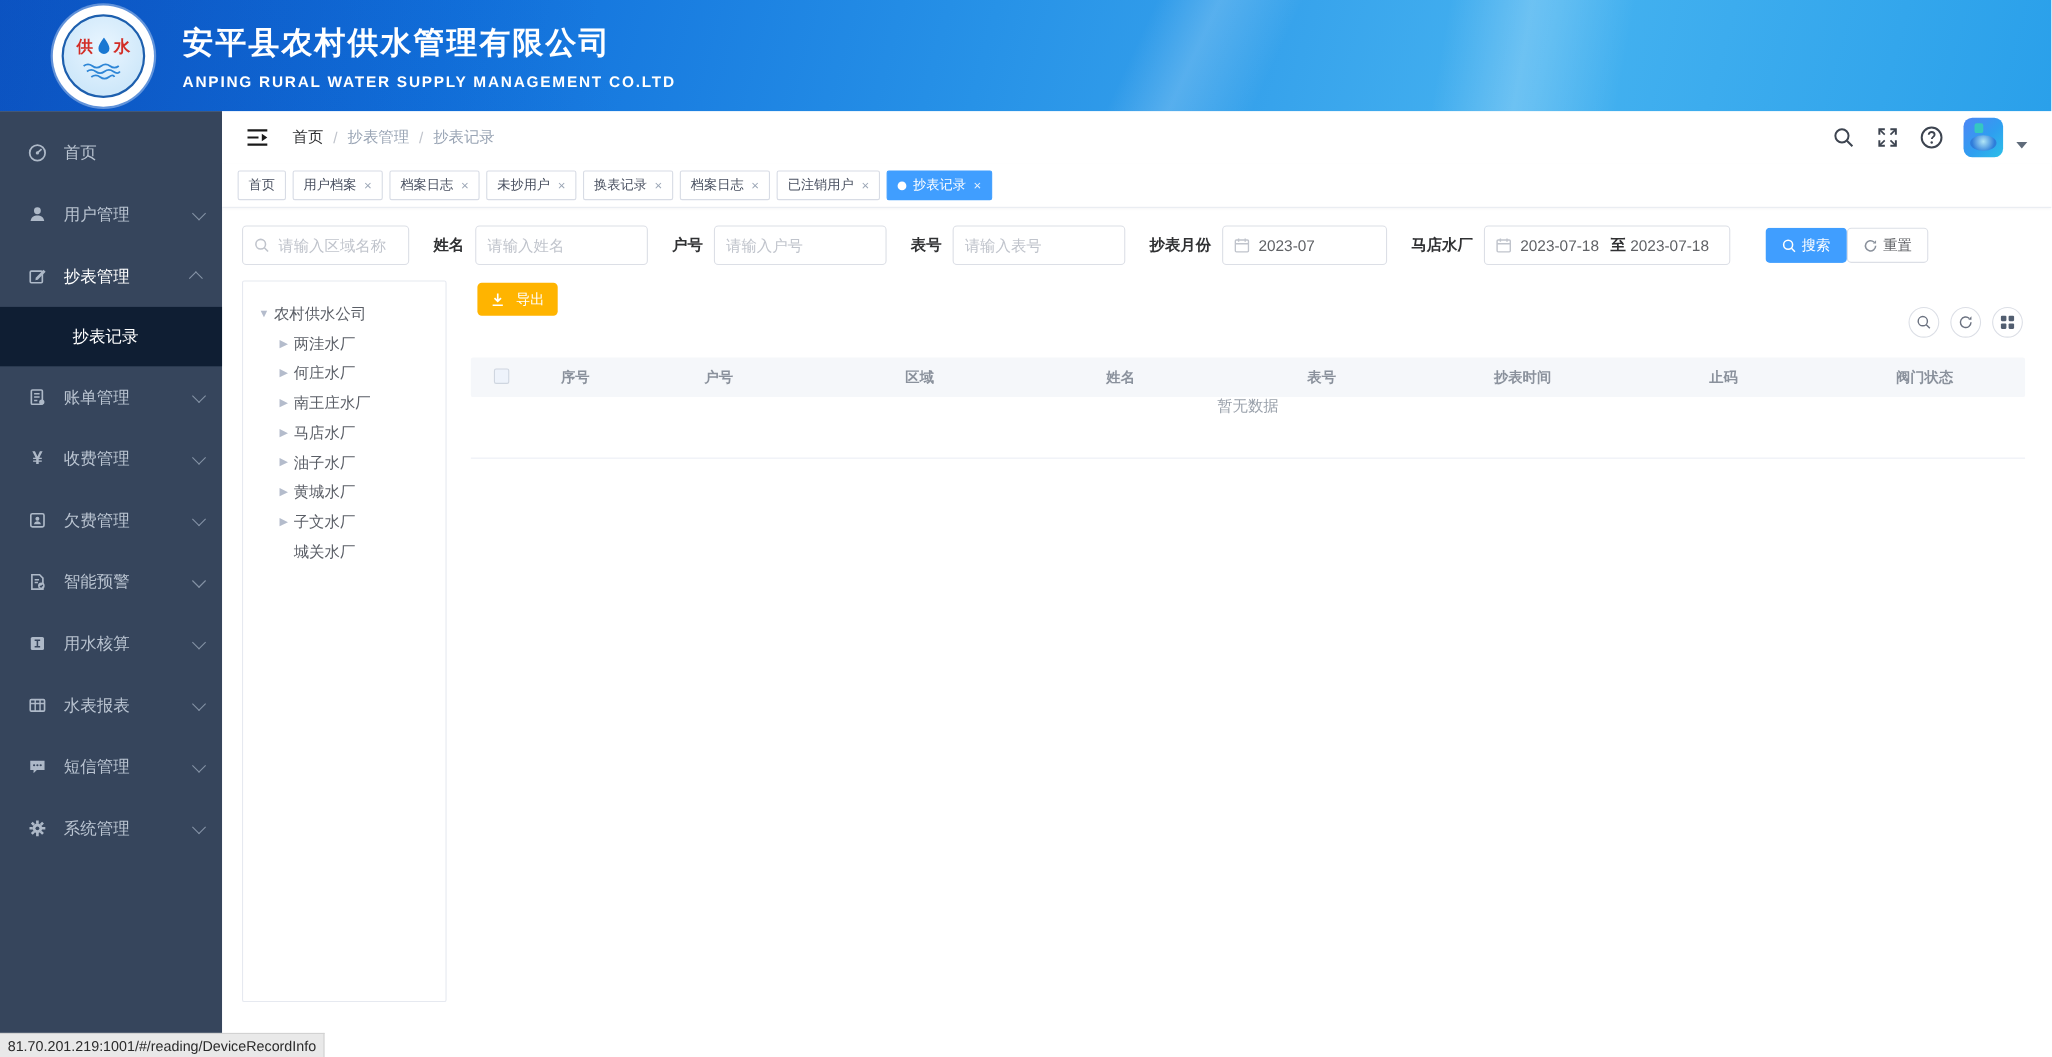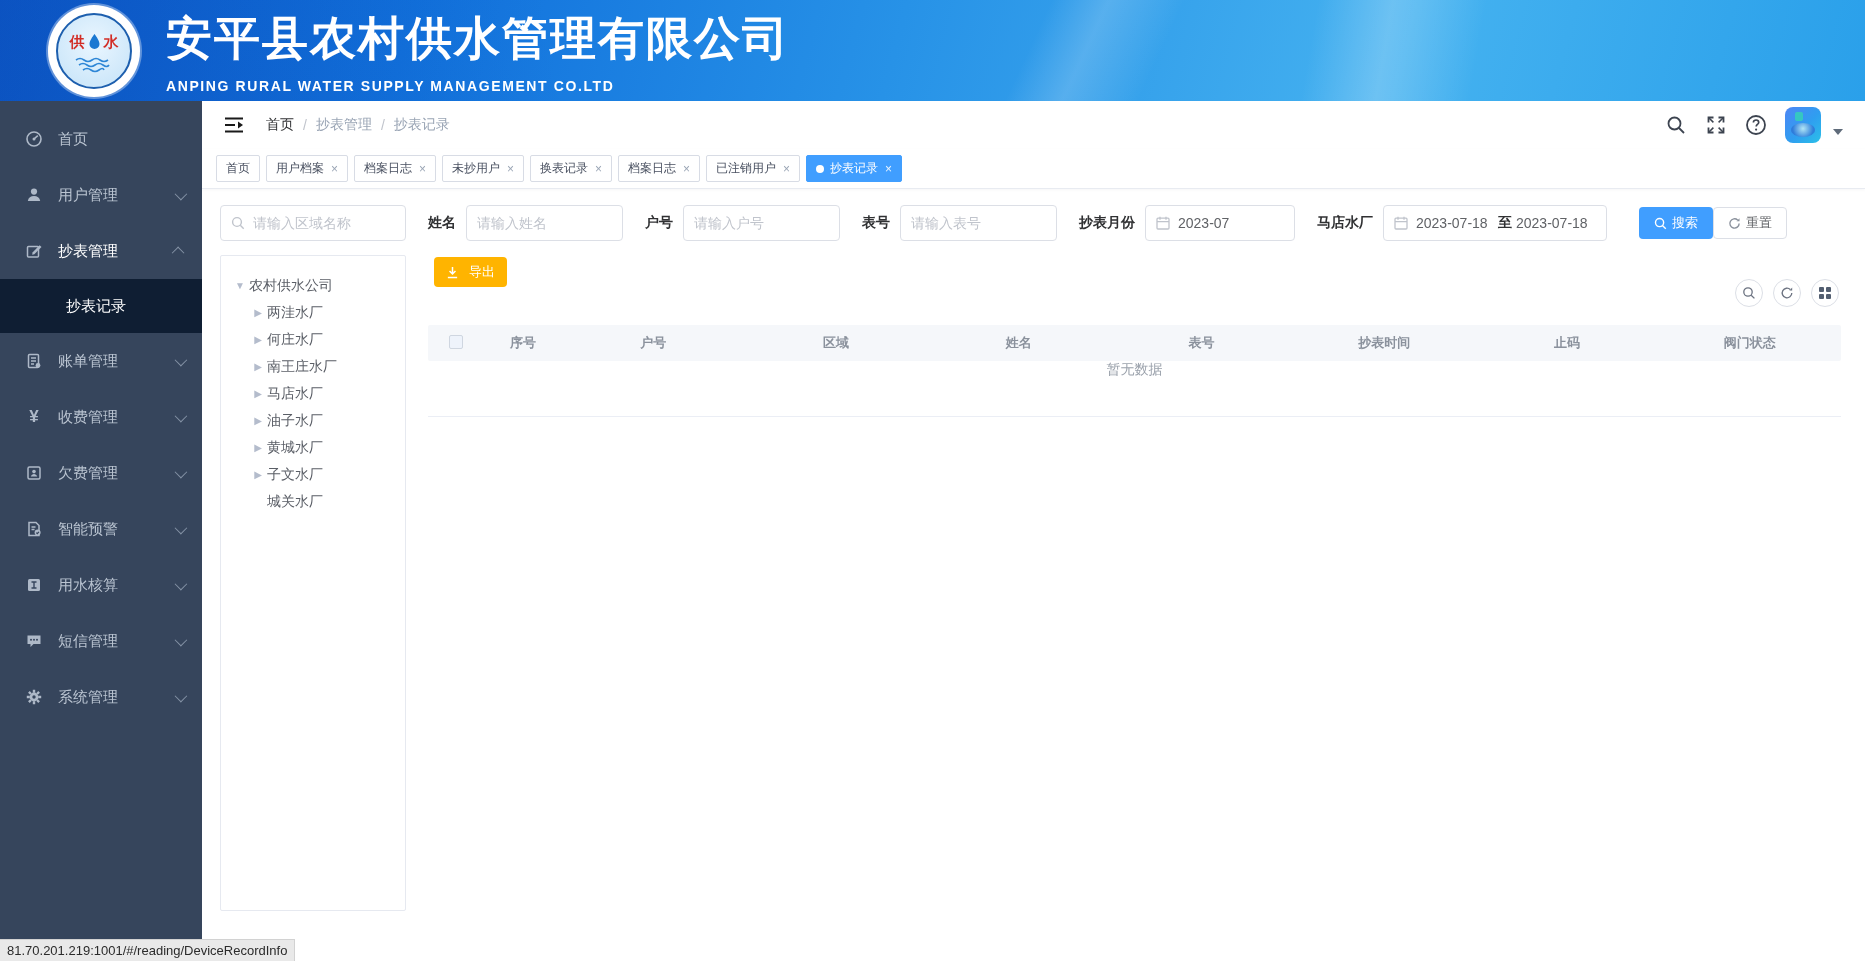--- a/index.html
+++ b/index.html
@@ -18,21 +18,21 @@
     pointer-events:none; }
   .logo-wrap { width:92px; height:92px; margin-left:48px; flex:0 0 92px; border-radius:50%;
     background:#fff; display:flex; align-items:center; justify-content:center; position:relative; z-index:2;
     box-shadow:0 0 0 2px rgba(255,255,255,.35); }
   .logo-inner { width:76px; height:76px; border-radius:50%; background:radial-gradient(circle at 50% 40%, #eaf6ff 0%, #cfe8fa 70%);
     border:2px solid #1d5fae; display:flex; align-items:center; justify-content:center; position:relative; }
   .logo-row { display:flex; align-items:center; gap:3px; position:relative; top:-8px; }
   .logo-char { color:#d22d26; font-size:15px; font-weight:bold; }
   .logo-waves { position:absolute; bottom:12px; left:50%; transform:translateX(-50%); }
   .titles { margin-left:26px; color:#fff; position:relative; z-index:2; }
-  .titles h1 { font-size:46px; font-weight:bold; letter-spacing:2px; }
+  .titles h1 { font-size:28px; font-weight:bold; letter-spacing:2px; }
   .titles .sub { font-size:14px; letter-spacing:1.6px; margin-top:8px; font-weight:bold; }
 
   
   .body-row { flex:1; display:flex; min-height:0; }
 
   
   .sidebar { width:202px; flex:0 0 202px; background:#36455c; padding-top:10px; color:#bac4d1; }
   .menu-item { height:56px; display:flex; align-items:center; padding:0 18px 0 24px; cursor:pointer; font-size:15px; position:relative; }
   .menu-item .mi-icon { width:20px; height:20px; margin-right:14px; display:flex; align-items:center; justify-content:center; color:#aeb9c8; }
   .menu-item .mi-icon .yen { font-size:17px; font-weight:bold; color:#aeb9c8; }
@@ -71,21 +71,21 @@
   .tab.active { background:#409eff; border-color:#409eff; color:#fff; }
   .tab.active .dot { display:inline-block; }
   .tab.active .tab-close { color:#eaf4ff; }
 
   
   .filterbar { display:flex; align-items:center; padding:16px 24px 10px 18px; gap:0; flex:0 0 auto; }
   .f-label { font-size:14px; font-weight:bold; color:#303133; margin:0 10px 0 22px; white-space:nowrap; }
   .f-input { height:36px; border:1px solid #dcdfe6; border-radius:4px; background:#fff; display:flex; align-items:center; padding:0 10px; }
   .f-input input { border:none; outline:none; width:100%; font-size:14px; color:#606266; font-family:inherit; background:transparent; }
   .f-input input::placeholder { color:#c0c4cc; }
-  .area-input { width:186px; }
+  .area-input { width:152px; }
   .area-input .mag { margin-right:8px; color:#c0c4cc; flex:0 0 auto; display:flex; }
   .txt-input { width:157px; }
   .date-input { width:150px; }
   .range-input { width:224px; }
   .cal-icon { margin-right:8px; color:#c0c4cc; flex:0 0 auto; display:flex; }
   .range-input .sep { font-size:14px; color:#303133; font-weight:bold; margin:0 4px; flex:0 0 auto; }
   .range-input input { width:78px; }
   .btn { height:32px; border-radius:4px; font-size:13px; display:inline-flex; align-items:center; gap:5px; padding:0 14px; cursor:pointer; border:1px solid transparent; font-family:inherit; }
   .btn-search { background:#409eff; color:#fff; margin-left:32px; }
   .btn-reset { background:#fff; color:#606266; border-color:#dcdfe6; margin-left:0; }
@@ -234,20 +234,30 @@
         <span class="mi-icon">
           <svg width="18" height="18" viewBox="0 0 18 18">
               <rect x="3" y="3" width="12" height="12" rx="1.5" fill="currentColor"></rect>
               <path d="M6.5 6h5M9 6v6M6.5 12h5" stroke="#36455c" stroke-width="1.4" fill="none"></path>
             </svg>
         </span>
         <span class="mi-label">用水核算</span>
         <span class="chev"></span>
       </div>
 
+      <div class="menu-item">
+        <span class="mi-icon">
+          <svg width="18" height="18" viewBox="0 0 18 18">
+              <rect x="2.5" y="4" width="13" height="10.5" rx="1" fill="none" stroke="currentColor" stroke-width="1.5"></rect>
+              <path d="M2.5 7.5h13M7 4v10.5M11.4 4v10.5" stroke="currentColor" stroke-width="1.3"></path>
+            </svg>
+        </span>
+        <span class="mi-label">水表报表</span>
+        <span class="chev"></span>
+      </div>
 
       <div class="menu-item">
         <span class="mi-icon">
           <svg width="18" height="18" viewBox="0 0 18 18">
               <path d="M2.5 3.5h13v8.5H8.5l-3 3v-3h-3z" fill="currentColor"></path>
               <circle cx="6" cy="7.7" r="1" fill="#36455c"></circle>
               <circle cx="9" cy="7.7" r="1" fill="#36455c"></circle>
               <circle cx="12" cy="7.7" r="1" fill="#36455c"></circle>
             </svg>
         </span>

